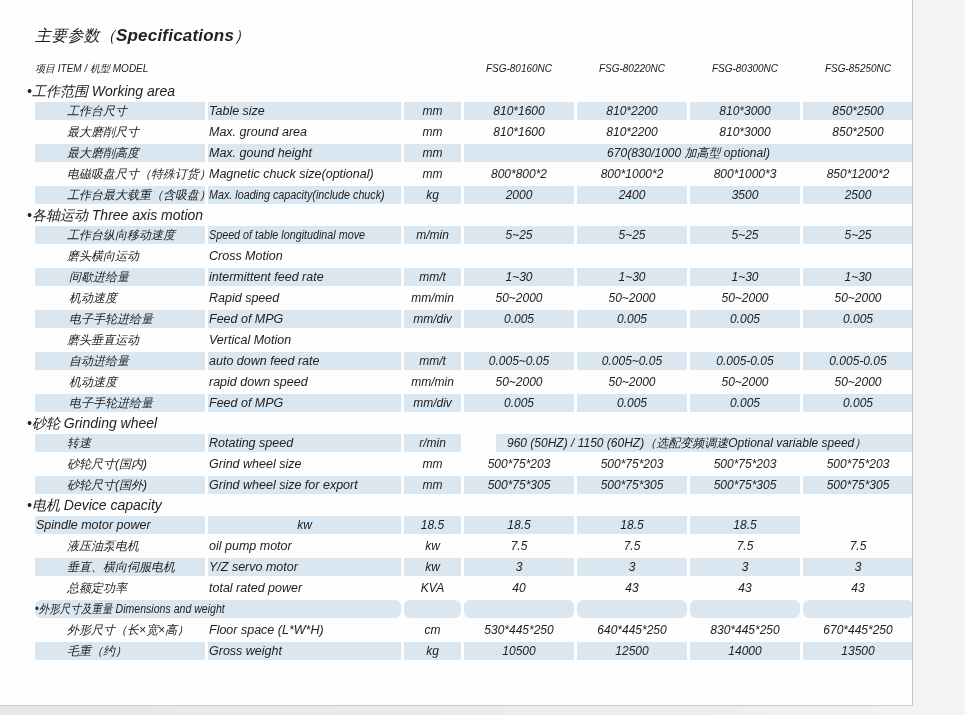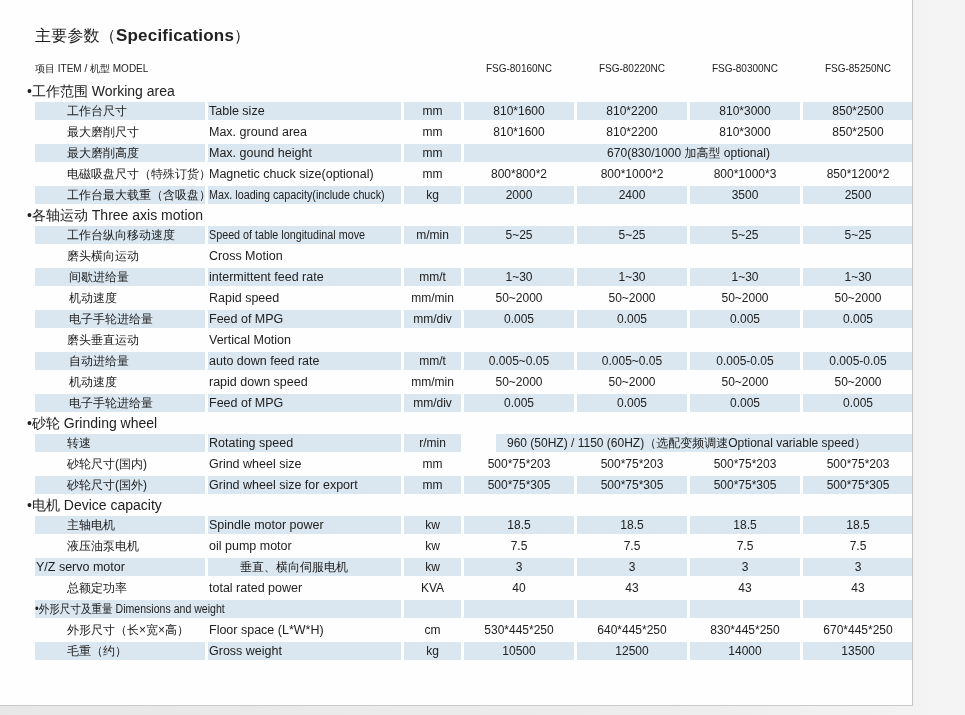--- a/index.html
+++ b/index.html
@@ -7,35 +7,36 @@
     width:965px;height:715px;position:relative;
     background:linear-gradient(90deg,#e7e7e7 0%,#ededed 70%,#f4f4f4 100%);
     font-family:"Liberation Sans","DejaVu Sans",sans-serif;
     color:#212121;
   }
   .page{
     position:absolute;left:0;top:0;width:913px;height:706px;
     background:#fefefe;box-sizing:border-box;
     border-right:1px solid #c6c6c6;border-bottom:1px solid #c9c9c9;
     overflow:hidden;
+    font-style:italic;
   }
   .title{margin:26px 0 0 35px;font-size:16px;letter-spacing:.2px;}
   .title .b{font-weight:bold;font-size:17px;}
   .grid{
     display:grid;
     grid-template-columns:170px 193px 57px 110px 110px 110px 110px;
     column-gap:3px;
   }
   .hdr-row{margin:13px 0 7px 35px;font-size:10px;height:17px;line-height:17px;}
   .hdr-label{grid-column:1/4;}
   .model{text-align:center;white-space:nowrap;}
   .sec-header{margin:4px 0 3px 27px;font-size:14px;height:15px;line-height:15px;white-space:nowrap;}
   .spec-row{margin:0 0 3px 35px;height:18px;line-height:18px;font-size:12px;}
   .spec-row.shaded .cell{background:#dae7f1;}
-  .spec-row.band .cell{background:#dae7f1;}
+  .spec-row.band .cell{background:#dae7f1;border-radius:6px;}
   .cell{overflow:hidden;white-space:nowrap;}
   .cell.cn{padding-left:32px;}
   .cell.cn.ind{padding-left:34px;}
   .cell.en{padding-left:1px;font-size:12.5px;}
   .cell.en.ind{}
   .cell.unit,.cell.val{text-align:center;}
   .cell.merged{grid-column:4/8;text-align:center;}
   .cell.merged.ml{text-align:left;padding-left:11px;margin-left:32px;}
   .band .label-cell{grid-column:1/3;font-size:12px;}
   .band .label-cell .sq{display:inline-block;transform:scaleX(.88);transform-origin:0 50%;}
@@ -205,40 +206,39 @@
         <div class="cell cn">砂轮尺寸(国外)</div>
         <div class="cell en">Grind wheel size for export</div>
         <div class="cell unit">mm</div>
         <div class="cell val">500*75*305</div>
         <div class="cell val">500*75*305</div>
         <div class="cell val">500*75*305</div>
         <div class="cell val">500*75*305</div>
       </div>
       <div class="sec-header">•电机  Device capacity</div>
       <div class="grid spec-row shaded">
-        <div class="cell cn">主轴电机</div>
         <div class="cell en">Spindle motor power</div>
         <div class="cell unit">kw</div>
         <div class="cell val">18.5</div>
         <div class="cell val">18.5</div>
         <div class="cell val">18.5</div>
         <div class="cell val">18.5</div>
       </div>
       <div class="grid spec-row">
         <div class="cell cn">液压油泵电机</div>
         <div class="cell en">oil pump motor</div>
         <div class="cell unit">kw</div>
         <div class="cell val">7.5</div>
         <div class="cell val">7.5</div>
         <div class="cell val">7.5</div>
         <div class="cell val">7.5</div>
       </div>
       <div class="grid spec-row shaded">
+        <div class="cell cn">垂直、横向伺服电机</div>
         <div class="cell en">Y/Z servo motor</div>
-        <div class="cell cn">垂直、横向伺服电机</div>
         <div class="cell unit">kw</div>
         <div class="cell val">3</div>
         <div class="cell val">3</div>
         <div class="cell val">3</div>
         <div class="cell val">3</div>
       </div>
       <div class="grid spec-row">
         <div class="cell cn">总额定功率</div>
         <div class="cell en">total rated power</div>
         <div class="cell unit">KVA</div>

